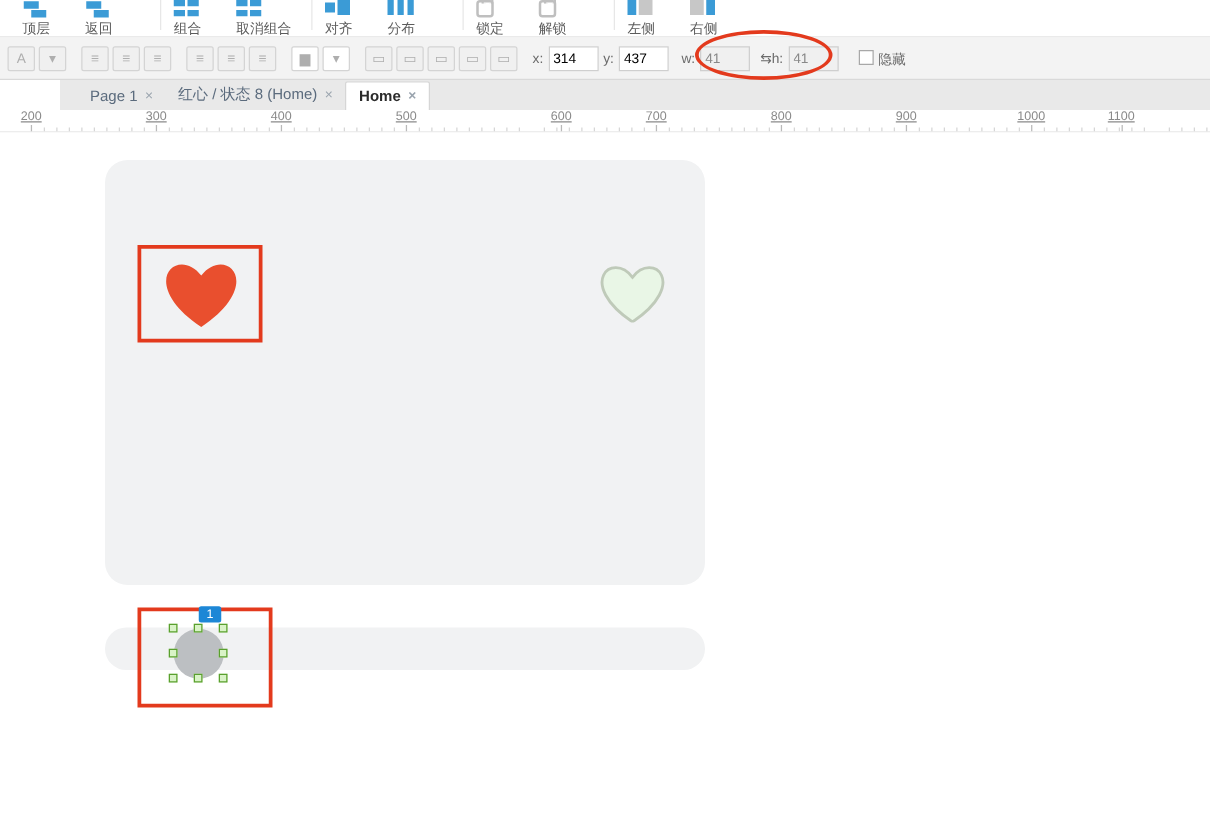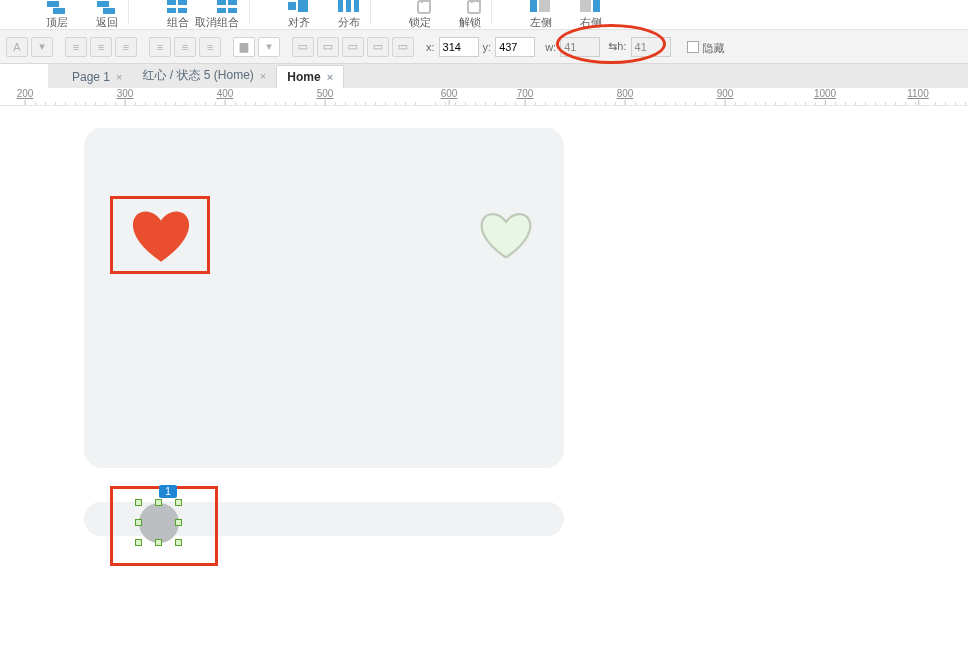--- a/index.html
+++ b/index.html
@@ -1,21 +1,21 @@
 <!DOCTYPE html>
 <html><head>
 <meta charset="utf-8">
 <style>
   * { box-sizing: border-box; margin: 0; padding: 0; font-family: "Microsoft YaHei", Arial, sans-serif; }
   html,body { width: 968px; height: 654px; background: #fff; overflow: hidden; }
 
   
   .ribbon1 { height: 30px; display: flex; align-items: flex-start; gap: 0; padding-left: 18px;
              border-bottom: 1px solid #e3e3e3; user-select: none; }
-  .rib-btn { display: flex; flex-direction: column; align-items: flex-end; width: 50px;
+  .rib-btn { display: flex; flex-direction: column; align-items: flex-start; width: 50px;
              font-size: 11px; color: #5c5c5c; cursor: pointer; }
   .rib-btn .ic { width: 22px; height: 14px; margin-bottom: 1px; }
   .rib-sep { width: 1px; height: 24px; background: #e7e7e7; margin: 0 10px; }
 
   
   .ic-stack  { background: linear-gradient(#3b9bd6,#3b9bd6) 0 0/12px 6px no-repeat,
                           linear-gradient(#3b9bd6,#3b9bd6) 6px 7px/12px 6px no-repeat,#fff; border:1px solid #fff0;}
   .ic-grid   { background:
       linear-gradient(#3b9bd6,#3b9bd6) 0 0/9px 5px no-repeat,
       linear-gradient(#3b9bd6,#3b9bd6) 11px 0/9px 5px no-repeat,
@@ -180,21 +180,21 @@
 
   <div class="ellipse"></div>
 </div>
 
 <div class="tabs">
   <div class="tab">
     <span>Page 1</span>
     <span class="x">×</span>
   </div>
   <div class="tab">
-    <span>红心 / 状态 5 (Home)</span>
+    <span>红心 / 状态 8 (Home)</span>
     <span class="x">×</span>
   </div>
   <div class="tab act">
     <span>Home</span>
     <span class="x">×</span>
   </div>
 </div>
 
 <div class="ruler" id="ruler">
     <span class="rt" style="left: 25px;">200</span>
@@ -280,21 +280,21 @@
     <span class="rt" style="left: 825px;">1000</span>
     <span class="minor" style="left: 835px;"></span>
     <span class="minor" style="left: 845px;"></span>
     <span class="minor" style="left: 855px;"></span>
     <span class="minor" style="left: 865px;"></span>
     <span class="minor" style="left: 875px;"></span>
     <span class="minor" style="left: 885px;"></span>
     <span class="minor" style="left: 895px;"></span>
     <span class="minor" style="left: 905px;"></span>
     <span class="minor" style="left: 915px;"></span>
-    <span class="rt" style="left: 918px;">1100</span>
+    <span class="rt" style="left: 897px;">1100</span>
     <span class="minor" style="left: 935px;"></span>
     <span class="minor" style="left: 945px;"></span>
     <span class="minor" style="left: 955px;"></span>
     <span class="minor" style="left: 965px;"></span>
   </div>
 
 <div class="canvas">
   <div class="panel"></div>
 
   <div class="heart1-box">

